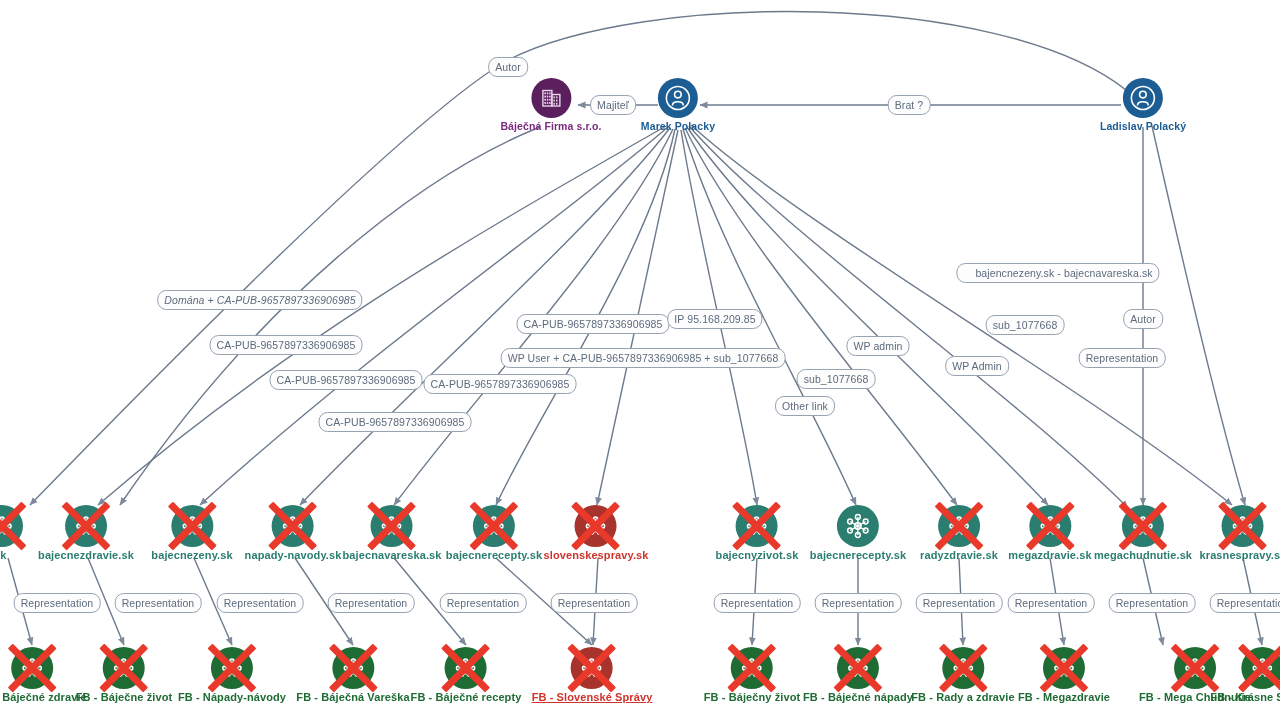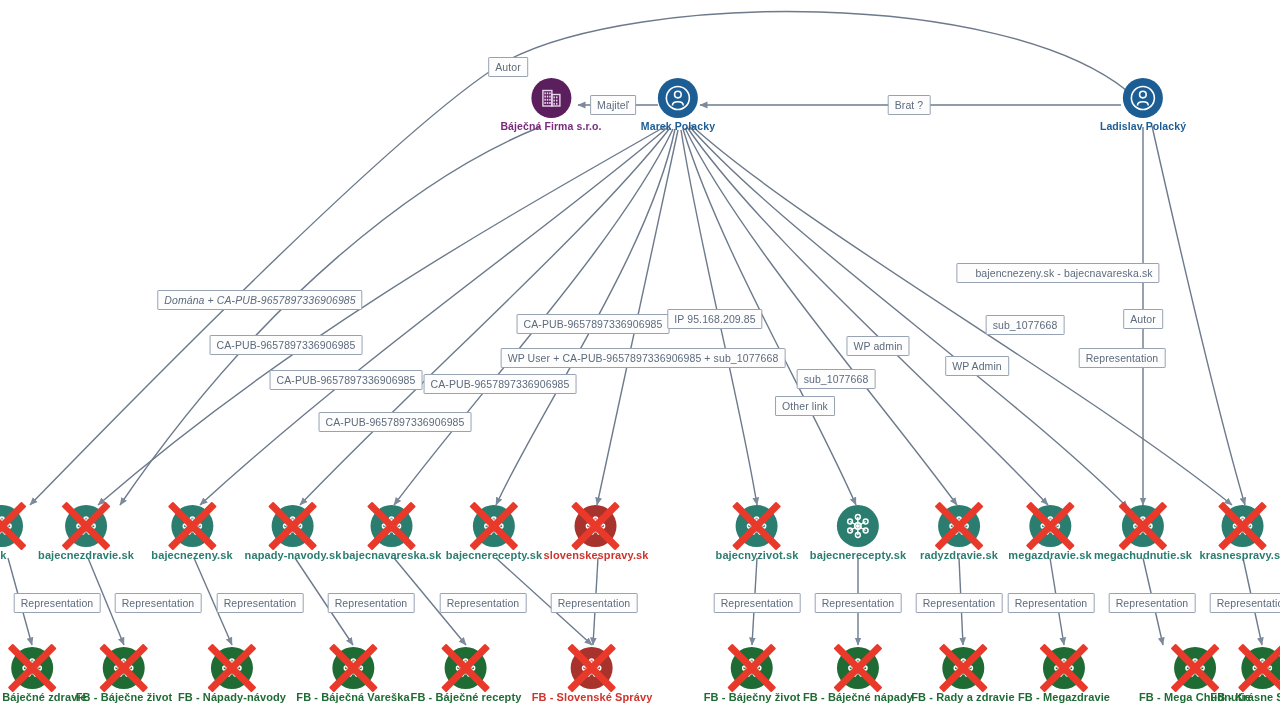--- a/index.html
+++ b/index.html
@@ -12,21 +12,21 @@
   svg.edges{position:absolute;left:0;top:0;width:1280px;height:720px;}
   .edge{fill:none;stroke:#6c7a8c;stroke-width:1.4;}
   .arrow-head{fill:#7c8a9b;}
 
   
   .chip{
     position:absolute;
     transform:translate(-50%,-50%);
     background:#fdfdfd;
     border:1.2px solid #97a3b2;
-    border-radius:1px;
+    border-radius:9px;
     color:#5d6b7d;
     font-size:10.5px;
     line-height:1;
     padding:3.5px 6px 4px 6px;
     white-space:nowrap;
     letter-spacing:.1px;
   }
 
   
   .node{position:absolute;transform:translate(-50%,-50%);text-align:left;}
@@ -52,21 +52,21 @@
   
   .n-site .disc{width:42px;height:42px;background:#2a7d6f;}
   .n-site .node-label{color:#2a7d6f;}
   
   .n-site.red .disc{background:#a8322c;}
   .n-site.red .node-label{color:#d0332c;}
   
   .n-fb .disc{width:42px;height:42px;background:#1f6b34;}
   .n-fb .node-label{color:#1f6b34;}
   .n-fb.red .disc{background:#a8322c;}
-  .n-fb.red .node-label{color:#d0332c;}
+  .n-fb.red .node-label{color:#d0332c;text-decoration:underline;}
 
   
   .xmark{position:absolute;left:50%;top:50%;width:64px;height:64px;
          transform:translate(-50%,-50%);pointer-events:none;}
   .xmark i{
     position:absolute;left:50%;top:50%;
     width:62px;height:7px;background:#e8392a;border-radius:1px;
   }
   .xmark i.a{transform:translate(-50%,-50%) rotate(45deg);}
   .xmark i.b{transform:translate(-50%,-50%) rotate(-45deg);}

